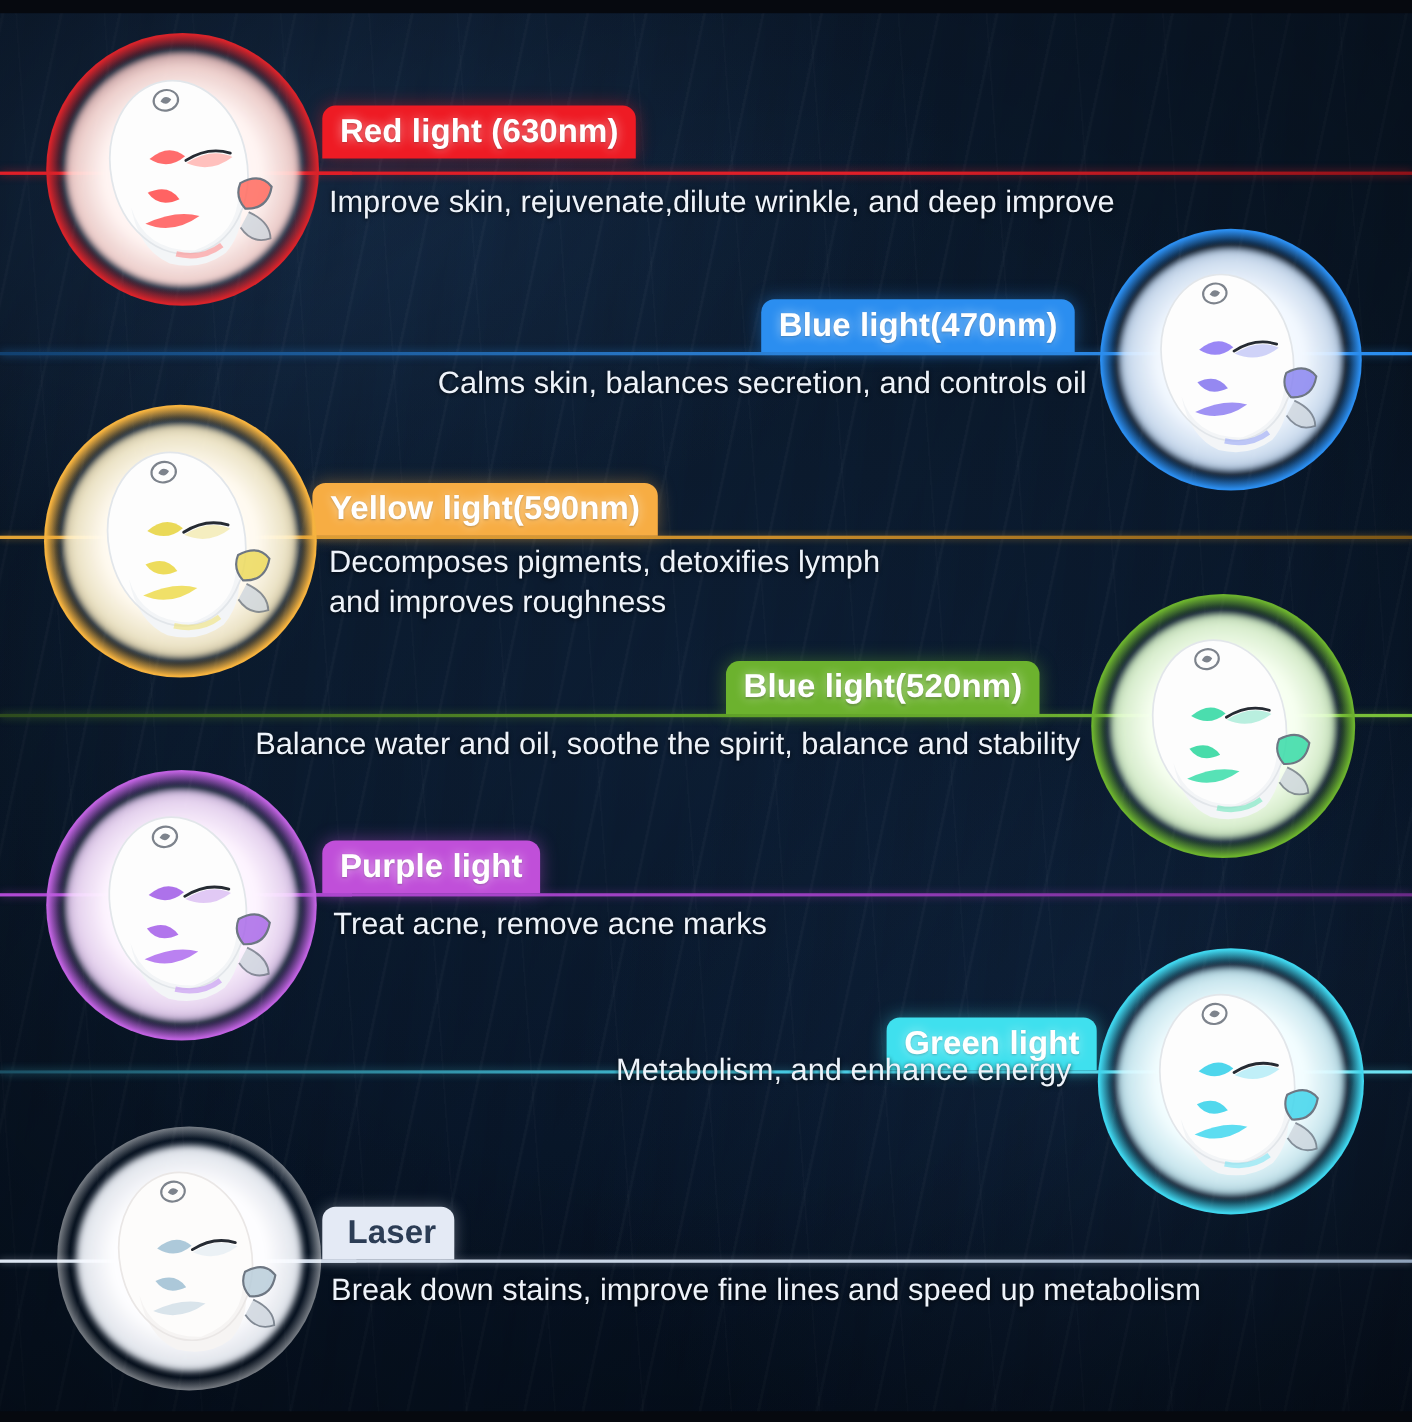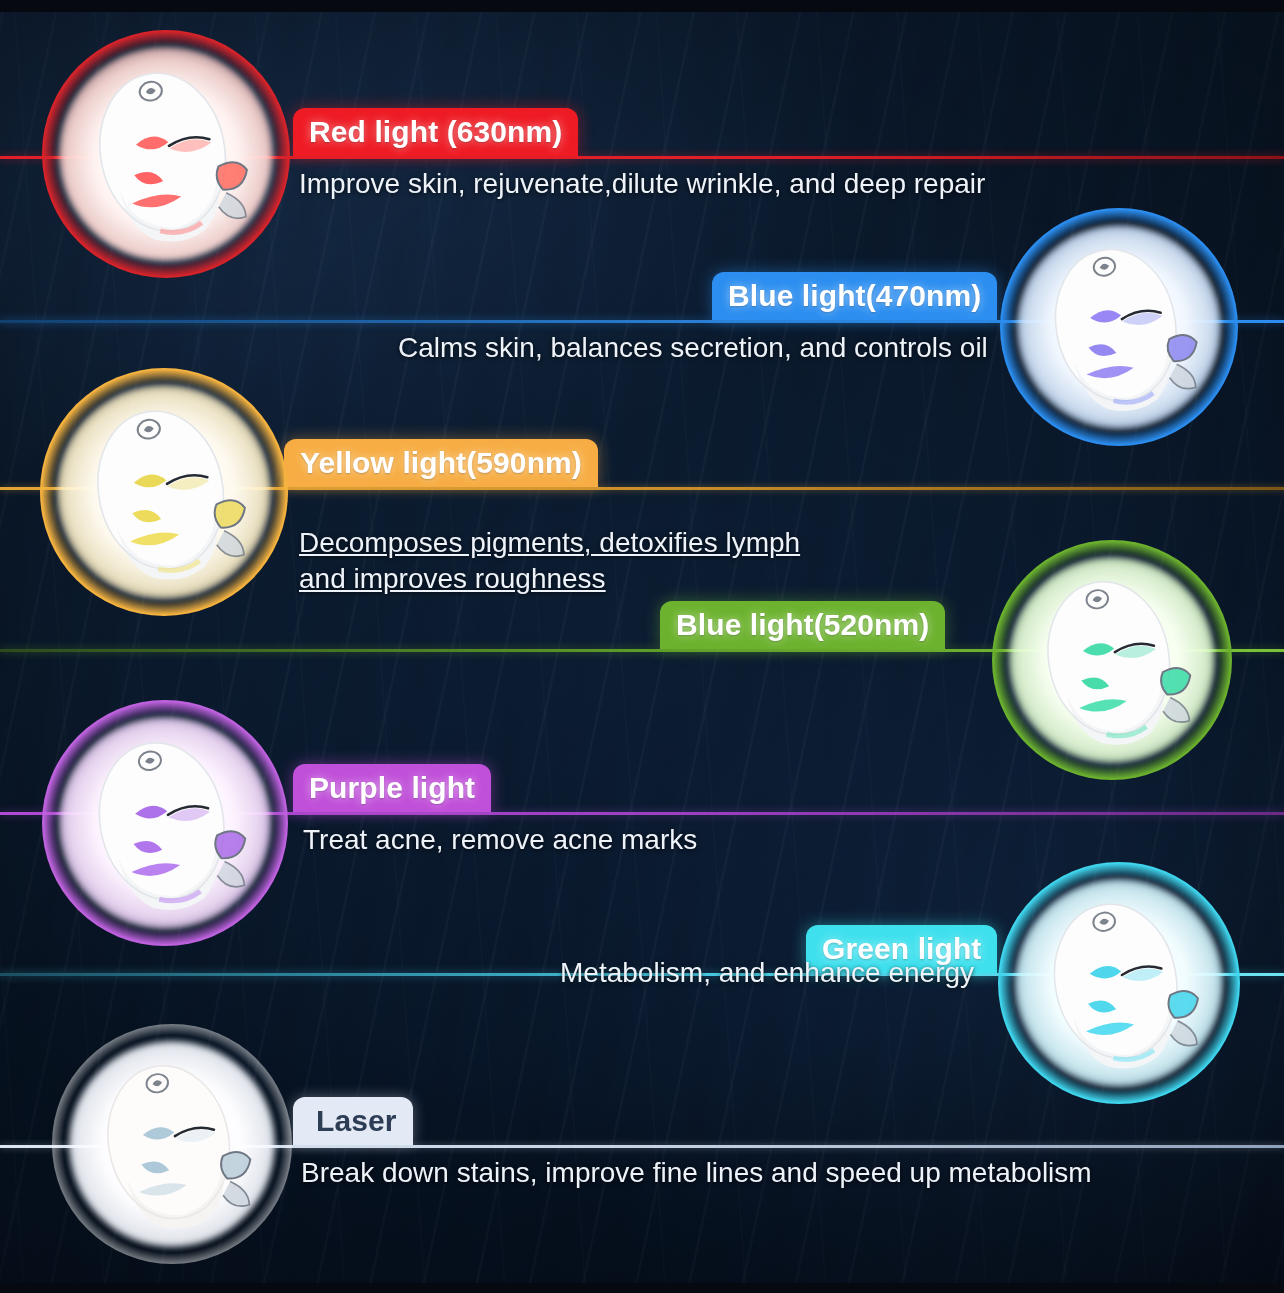--- a/index.html
+++ b/index.html
@@ -176,24 +176,24 @@
             <path d="M84 160 q18 8 34 0" fill="none" stroke="#ff8d8d" stroke-width="4" opacity="0.6"></path>
           </g>
         </svg>
       </div>
     </div>
   </div>
 
   <div class="stub" style="left:240px; top:156px; width:80px; background:#e01f28;"></div>
   <div class="divider" style="top:156px; background:linear-gradient(90deg,#e01f28 0%,#e01f28 62%,#8e1118 100%); box-shadow:0 0 8px rgba(224,31,40,0.55);"></div>
 
-  <div class="tab" style="left:293px; top:108px; background:#ee1b24; box-shadow:0 0 16px rgba(238,27,36,0.45);">
+  <div class="tab" style="left:293px; top:96px; background:#ee1b24; box-shadow:0 0 16px rgba(238,27,36,0.45);">
     <span class="tab-text">Red light (630nm)</span>
   </div>
-  <div class="desc" style="left:299px; top:166px; width:900px;">Improve skin, rejuvenate,dilute wrinkle, and deep repair</div>
+  <div class="desc" style="left:299px; top:166px; width:900px;">Improve skin, rejuvenate,dilute wrinkle, and deep improve</div>
 
   <div class="mask-node" style="left:1000px; top:208px; width:238px; height:238px;">
     <div class="bubble">
       <div class="ring" style="background:radial-gradient(circle at 50% 50%, rgba(255,255,255,0) 62%, #2b8ef0 70%, #1b63b8 81%, rgba(10,40,90,0) 92%);"></div>
       <div class="halo" style="background:radial-gradient(circle at 50% 50%, #ffffff 0%, #f2f8ff 46%, rgba(220,236,255,0.92) 64%, rgba(150,200,255,0.5) 82%, rgba(70,150,255,0) 100%);"></div>
       <div class="mask-wrap">
         <svg class="mask-svg" viewBox="0 0 200 200">
           <g transform="translate(100,102) rotate(-11) translate(-100,-102)">
             <ellipse cx="98" cy="98" rx="50" ry="64" fill="#fdfdfd"></ellipse>
             <path d="M58 120 Q62 154 98 160 Q134 154 138 120 Q140 150 120 166 Q100 176 78 166 Q58 152 58 120Z" fill="#f3f5f7"></path>
@@ -210,21 +210,21 @@
             <path d="M142 140 q14 10 12 22 q-14 2-20-12" fill="#cfd6de" opacity="0.8" stroke="#6e7783" stroke-width="1.4"></path>
             <path d="M84 160 q18 8 34 0" fill="none" stroke="#9aa6f6" stroke-width="4" opacity="0.6"></path>
           </g>
         </svg>
       </div>
     </div>
   </div>
 
   <div class="divider" style="top:320px; background:linear-gradient(90deg,#11406f 0%,#2b7fd4 55%,#2b8ef0 100%); box-shadow:0 0 8px rgba(43,143,240,0.5);"></div>
 
-  <div class="tab" style="left:692px; top:272px; background:#2b8ef0; box-shadow:0 0 16px rgba(43,143,240,0.45);margin-left:20px;">
+  <div class="tab" style="left:692px; top:272px; background:#2b8ef0; box-shadow:0 0 16px rgba(43,143,240,0.45);">
     <span class="tab-text">Blue light(470nm)</span>
   </div>
   <div class="desc" style="left:398px; top:330px; width:620px;">Calms skin, balances secretion, and controls oil</div>
 
   <div class="mask-node" style="left:40px; top:368px; width:248px; height:248px;">
     <div class="bubble">
       <div class="ring" style="background:radial-gradient(circle at 50% 50%, rgba(255,255,255,0) 62%, #f6b33f 70%, #d08f22 81%, rgba(110,70,10,0) 92%);"></div>
       <div class="halo" style="background:radial-gradient(circle at 50% 50%, #ffffff 0%, #fffaf0 46%, rgba(255,244,210,0.92) 64%, rgba(255,215,130,0.5) 82%, rgba(255,180,50,0) 100%);"></div>
       <div class="mask-wrap">
         <svg class="mask-svg" viewBox="0 0 200 200">
@@ -248,21 +248,21 @@
       </div>
     </div>
   </div>
 
   <div class="stub" style="left:238px; top:487px; width:80px; background:#d9982f;"></div>
   <div class="divider" style="top:487px; background:linear-gradient(90deg,#e3a436 0%,#c98c2b 55%,#7a5516 100%); box-shadow:0 0 7px rgba(227,164,54,0.45);"></div>
 
   <div class="tab" style="left:284px; top:439px; background:#f7ad43; box-shadow:0 0 16px rgba(247,173,67,0.4);">
     <span class="tab-text">Yellow light(590nm)</span>
   </div>
-  <div class="desc" style="left:299px; top:525px; width:700px;text-decoration:underline;">Decomposes pigments, detoxifies lymph
+  <div class="desc" style="left:299px; top:493px; width:700px;">Decomposes pigments, detoxifies lymph
 and improves roughness</div>
 
   <div class="mask-node" style="left:992px; top:540px; width:240px; height:240px;">
     <div class="bubble">
       <div class="ring" style="background:radial-gradient(circle at 50% 50%, rgba(255,255,255,0) 62%, #6cb22e 70%, #4e8420 81%, rgba(25,60,10,0) 92%);"></div>
       <div class="halo" style="background:radial-gradient(circle at 50% 50%, #ffffff 0%, #f6fff0 46%, rgba(233,255,218,0.92) 64%, rgba(180,240,150,0.5) 82%, rgba(110,200,60,0) 100%);"></div>
       <div class="mask-wrap">
         <svg class="mask-svg" viewBox="0 0 200 200">
           <g transform="translate(100,102) rotate(-11) translate(-100,-102)">
             <ellipse cx="98" cy="98" rx="50" ry="64" fill="#fdfdfd"></ellipse>
@@ -283,20 +283,21 @@
         </svg>
       </div>
     </div>
   </div>
 
   <div class="divider" style="top:649px; background:linear-gradient(90deg,#2d4a1e 0%,#5d9c27 50%,#7bc23a 100%); box-shadow:0 0 8px rgba(108,178,46,0.45);"></div>
 
   <div class="tab" style="left:660px; top:601px; background:#6cb22e; box-shadow:0 0 16px rgba(108,178,46,0.42);">
     <span class="tab-text">Blue light(520nm)</span>
   </div>
+  <div class="desc" style="left:232px; top:658px; width:790px;">Balance water and oil, soothe the spirit, balance and stability</div>
 
   <div class="mask-node" style="left:42px; top:700px; width:246px; height:246px;">
     <div class="bubble">
       <div class="ring" style="background:radial-gradient(circle at 50% 50%, rgba(255,255,255,0) 62%, #c062e0 70%, #8a35b0 81%, rgba(60,10,90,0) 92%);"></div>
       <div class="halo" style="background:radial-gradient(circle at 50% 50%, #ffffff 0%, #fdf4ff 46%, rgba(248,226,255,0.92) 64%, rgba(225,165,255,0.5) 82%, rgba(190,90,240,0) 100%);"></div>
       <div class="mask-wrap">
         <svg class="mask-svg" viewBox="0 0 200 200">
           <g transform="translate(100,102) rotate(-11) translate(-100,-102)">
             <ellipse cx="98" cy="98" rx="50" ry="64" fill="#fdfdfd"></ellipse>
             <path d="M58 120 Q62 154 98 160 Q134 154 138 120 Q140 150 120 166 Q100 176 78 166 Q58 152 58 120Z" fill="#f3f5f7"></path>

